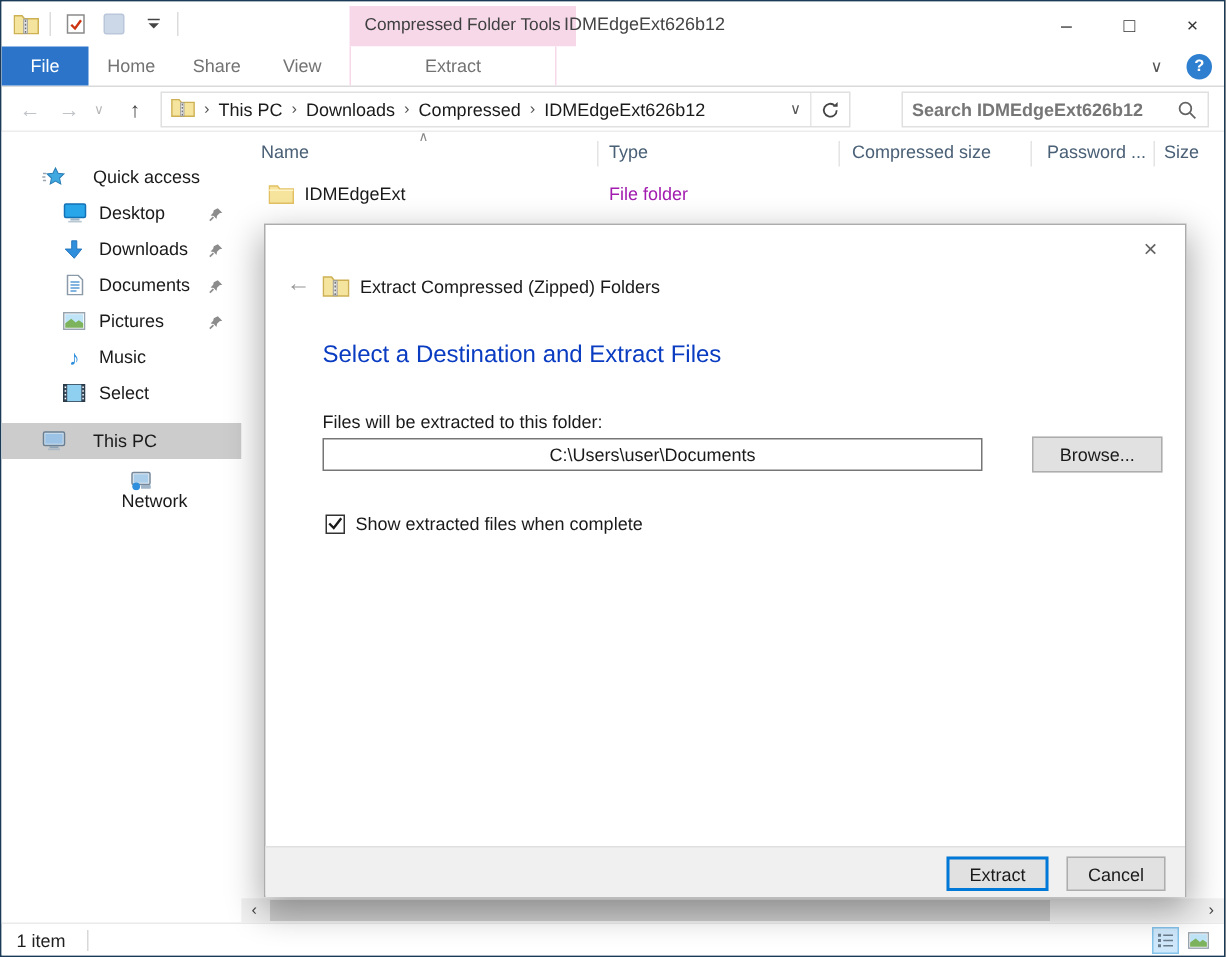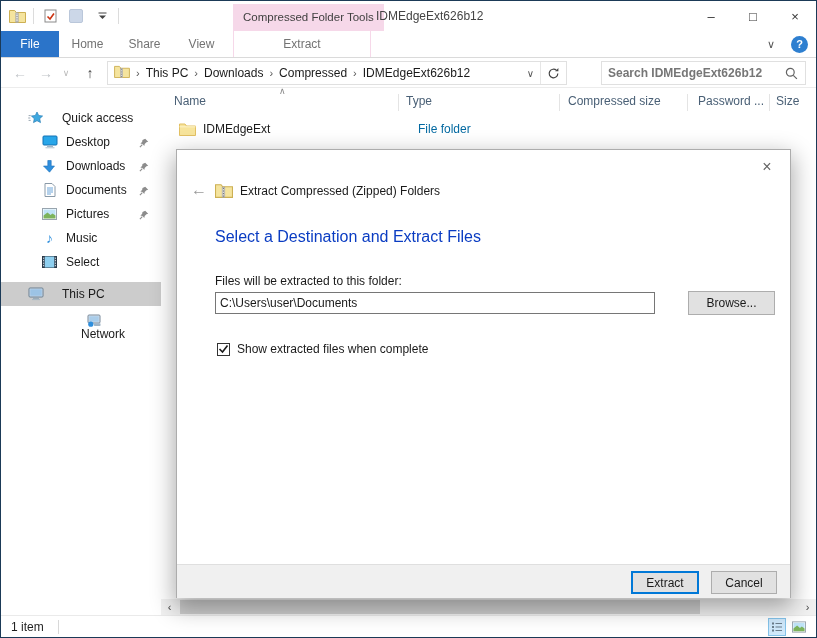--- a/index.html
+++ b/index.html
@@ -55,21 +55,21 @@
   .s-pin { position:absolute; right:12px; top:7px; }
   .note-g { color:#2f8fdd; font-size:14px; }
 
   .filearea { position:absolute; left:160px; top:0; width:655px; height:100%; background:#fff; }
   .col-h { position:absolute; top:6px; color:#4a6076; font-size:12px; white-space:nowrap; }
   .col-sep { position:absolute; top:6px; width:1px; height:17px; background:#e4e4e4; }
   .sort-chev { position:absolute; left:118px; top:-2px; color:#888; font-size:9px; }
   .file-row { position:absolute; left:0; top:30px; width:100%; height:24px; }
   .f-ic { position:absolute; left:18px; top:5px; }
   .f-name { position:absolute; left:42px; top:4px; color:#1a1a1a; }
-  .f-type { position:absolute; left:257px; top:4px; color:#0369a1; }
+  .f-type { position:absolute; left:245px; top:4px; color:#a21caf; }
 
   .hscroll { position:absolute; left:0; top:511px; width:655px; height:16px; background:#f1f1f1; display:flex; }
   .hs-btn { width:17px; height:16px; display:flex; align-items:center; justify-content:center; color:#444; font-size:11px; background:#f1f1f1; }
   .hs-track { flex:1; position:relative; }
   .hs-thumb { position:absolute; left:2px; top:1px; width:520px; height:14px; background:#cdcdcd; }
 
   
   .statusbar { position:absolute; left:0; top:614px; width:815px; height:22px; background:#fff; border-top:1px solid #eaeaea; }
   .st-count { position:absolute; left:10px; top:4px; color:#1f1f1f; }
   .st-sep { position:absolute; left:57px; top:4px; width:1px; height:14px; background:#d8d8d8; }
@@ -78,21 +78,21 @@
   .vt.active { background:#cfe8fb; border:1px solid #84c3ea; }
 
   
   .dialog { position:absolute; left:175px; top:148px; width:615px; height:449px; background:#fff; border:1px solid #acacac; box-shadow:0 8px 22px 2px rgba(0,0,0,0.33); }
   .dlg-close { position:absolute; right:12px; top:6px; width:22px; height:22px; display:flex; align-items:center; justify-content:center; color:#666; font-size:16px; }
   .dlg-back { position:absolute; left:14px; top:31px; color:#999; font-size:16px; }
   .dlg-zip { position:absolute; left:38px; top:33px; }
   .dlg-title { position:absolute; left:63px; top:34px; color:#1a1a1a; font-size:12px; }
   .dlg-heading { position:absolute; left:38px; top:78px; color:#0a3cc2; font-size:16px; }
   .dlg-pathlabel { position:absolute; left:38px; top:124px; }
-  .dlg-input { position:absolute; left:38px; top:142px; width:440px; height:22px; border:1px solid #767676; font-family:inherit; font-size:12px; padding:0 4px; color:#1a1a1a; outline:none; }
+  .dlg-input { position:absolute; left:38px; top:142px; width:440px; height:22px; border:1px solid #767676; font-family:inherit; font-size:12px; padding:0 4px; color:#1a1a1a; outline:none;text-align:center; }
   .dlg-browse { position:absolute; left:511px; top:141px; width:87px; height:24px; background:#e1e1e1; border:1px solid #adadad; font-family:inherit; font-size:12px; color:#1a1a1a; }
   .dlg-checkrow { position:absolute; left:40px; top:192px; display:flex; align-items:center; gap:7px; }
   .checkbox { width:13px; height:13px; border:1px solid #333; background:#fff; display:flex; align-items:center; justify-content:center; }
   .dlg-footer { position:absolute; left:0; top:414px; width:613px; height:34px; background:#f0f0f0; border-top:1px solid #dfdfdf; }
   .btn-extract { position:absolute; left:454px; top:6px; width:68px; height:23px; background:#e1e1e1; border:2px solid #0078d7; font-family:inherit; font-size:12px; color:#1a1a1a; }
   .btn-cancel { position:absolute; left:534px; top:6px; width:66px; height:23px; background:#e1e1e1; border:1px solid #adadad; font-family:inherit; font-size:12px; color:#1a1a1a; }
 </style>
 </head>
 <body>
 

